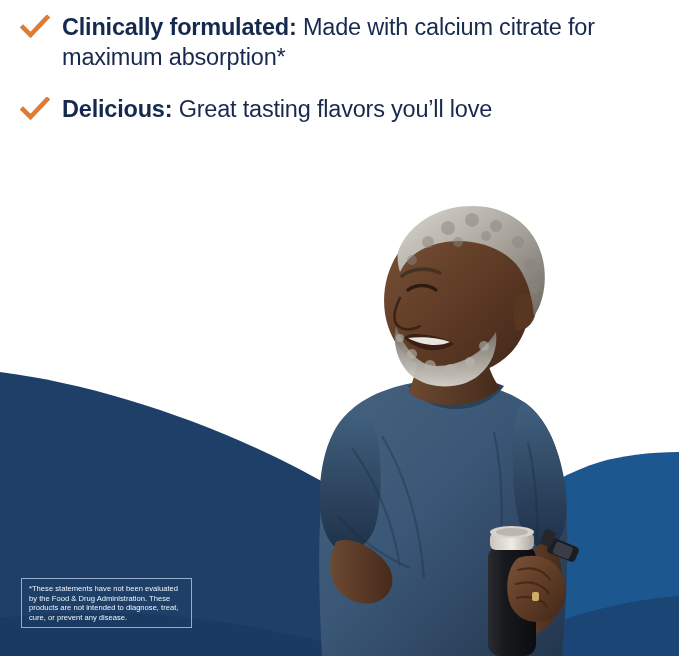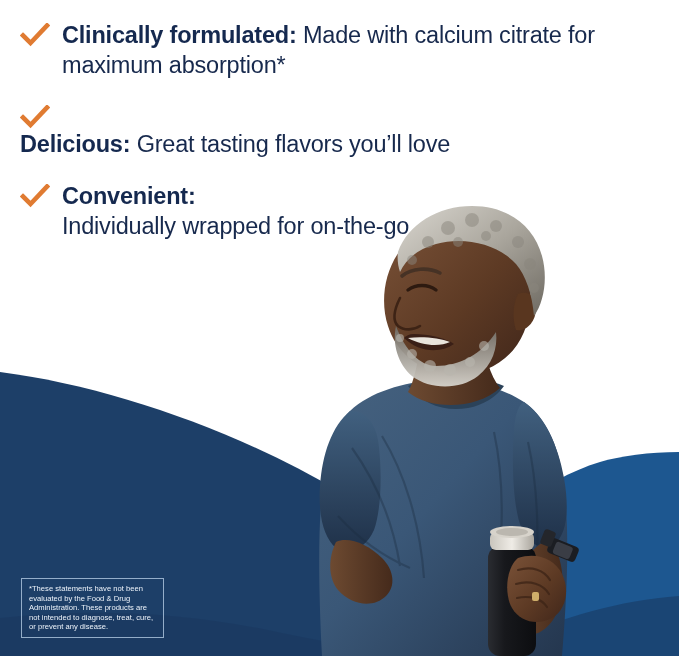--- a/index.html
+++ b/index.html
@@ -22,21 +22,21 @@
   #bg-waves {
     position: absolute;
     left: 0; top: 0;
     width: 679px; height: 656px;
     z-index: 0;
   }
 
   
   #benefits-list {
     position: absolute;
-    left: 0; top: 8px;
+    left: 0; top: 0;
     width: 640px;
     z-index: 3;
     padding-top: 16px;
   }
   .benefit-row {
     position: relative;
     display: flex;
     align-items: flex-start;
     margin-bottom: 20px;
     padding-left: 20px;
@@ -57,42 +57,42 @@
     font-weight: 400;
   }
   .benefit-text .lead {
     font-weight: 700;
     color: #15294f;
   }
   .benefit-text .rest { font-weight: 400; }
 
   
   #row-0 { margin-top: -4px; margin-bottom: 22px; }
-  #row-1 { margin-bottom: 22px; flex-direction: column; }
+  #row-1 { margin-bottom: 22px; }
   #row-2 { margin-bottom: 22px; }
   #row-3 { margin-bottom: 0; }
   #row-3 .benefit-text .lead { display: block; }
 
   
   #hero-photo {
     position: absolute;
     left: 232px;
     top: 186px;
     width: 400px;
     height: 470px;
     z-index: 2;
     pointer-events: none;
   }
 
   
   #disclaimer-box {
     position: absolute;
     left: 21px;
     top: 578px;
-    width: 143px;
+    width: 171px;
     box-sizing: border-box;
     border: 1px solid rgba(190, 212, 235, 0.75);
     padding: 5px 6px 5px 7px;
     z-index: 5;
   }
   #disclaimer-text {
     margin: 0;
     font-size: 7.6px;
     line-height: 9.6px;
     color: #eef4fb;
@@ -254,28 +254,20 @@
     <div class="benefit-row" id="row-1">
       <span class="check-wrap">
         <svg width="30" height="24" viewBox="0 0 30 24" xmlns="http://www.w3.org/2000/svg">
           <path d="M3 12.5 L10.5 20 L27 2.5" fill="none" stroke="#e07b32" stroke-width="4.6" stroke-linecap="square" stroke-linejoin="miter"></path>
         </svg>
       </span>
       <span class="benefit-text"><span class="lead">Delicious:</span><span class="rest"> Great tasting flavors you’ll love</span></span>
     </div>
 
 
-    <div class="benefit-row" id="row-3">
-      <span class="check-wrap">
-        <svg width="30" height="24" viewBox="0 0 30 24" xmlns="http://www.w3.org/2000/svg">
-          <path d="M3 12.5 L10.5 20 L27 2.5" fill="none" stroke="#e07b32" stroke-width="4.6" stroke-linecap="square" stroke-linejoin="miter"></path>
-        </svg>
-      </span>
-      <span class="benefit-text"><span class="lead">Convenient:</span><span class="rest">Individually wrapped for on-the-go</span></span>
-    </div>
 
   </div>
 
   <div id="disclaimer-box">
     <p id="disclaimer-text">*These statements have not been evaluated by the Food &amp; Drug Administration. These products are not intended to diagnose, treat, cure, or prevent any disease.</p>
   </div>
 
 </div>
 
 </body></html>

